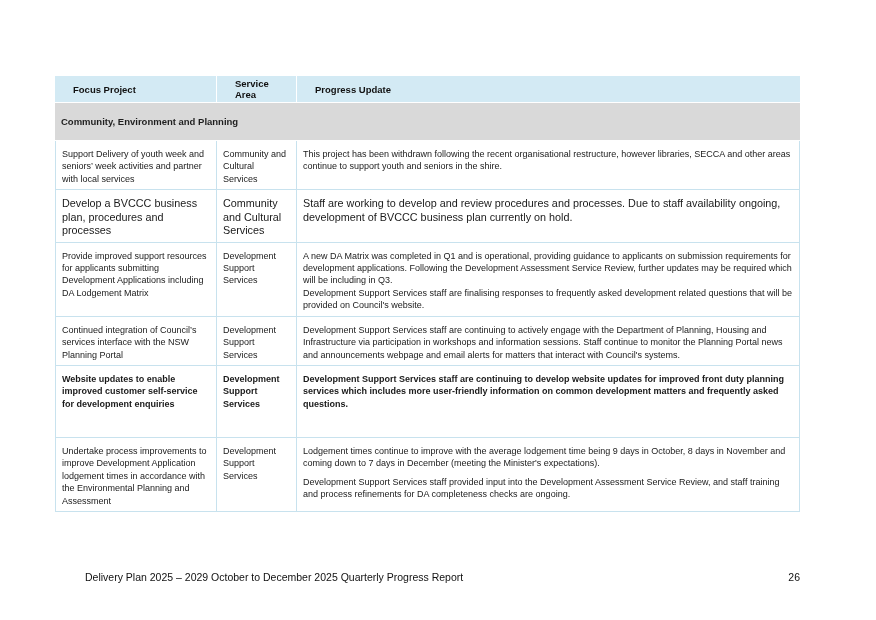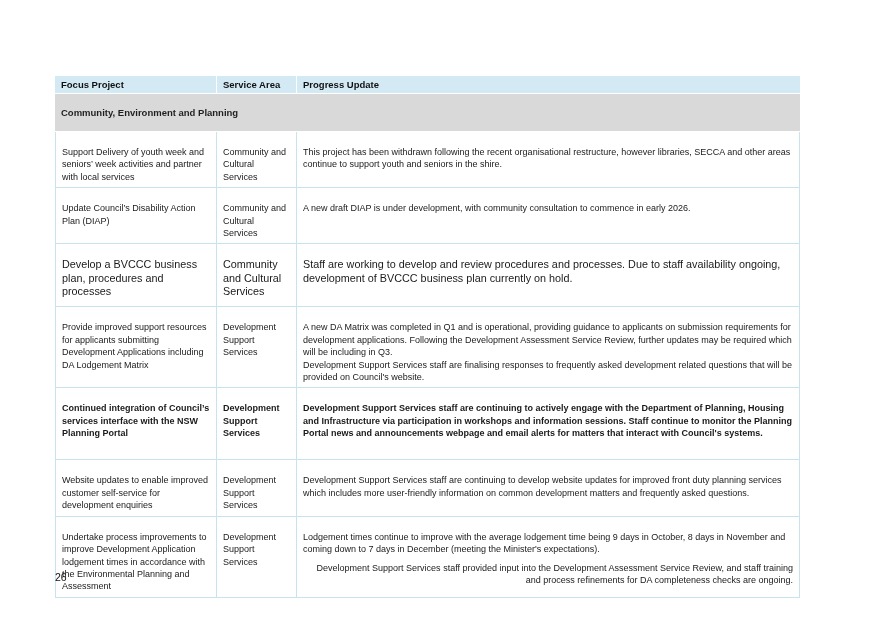--- a/index.html
+++ b/index.html
@@ -12,44 +12,44 @@
 
   table.report{
     position:absolute;left:55px;top:76px;width:745px;
     border-collapse:separate;border-spacing:0;table-layout:fixed;
   }
   col.c1{width:162px;} col.c2{width:80px;} col.c3{width:503px;}
 
   th{
     background:var(--header-bg,#d3eaf4);
     font-size:9.5px;font-weight:bold;text-align:left;
-    padding:2px 6px;height:18px;box-sizing:border-box;vertical-align:middle;
+    padding:2px 18px;height:18px;box-sizing:border-box;vertical-align:middle;
     border-right:1.5px solid #ffffff;border-bottom:1.5px solid #ffffff;
     color:#111;
   }
   th:last-child{border-right:none;}
 
   tr.section td{
     background:var(--section-bg,#d9d9d9);
     font-size:9.5px;font-weight:bold;
     padding:13px 6px;height:18px;box-sizing:border-box;vertical-align:middle;
     border-bottom:1.5px solid #ffffff;color:#1f1f1f;
   }
 
   tbody.rows td{
     background:#fff;vertical-align:top;box-sizing:border-box;
-    padding:14px 6px 4px 6px;
+    padding:7px 6px 4px 6px;
     font-size:9px;line-height:1.38;
     border-right:1px solid var(--border,#c8e2ee);
     border-bottom:1px solid var(--border,#c8e2ee);
   }
   tbody.rows td:first-child{border-left:1px solid var(--border,#c8e2ee);}
   tbody.rows td.lg{font-size:10.8px;line-height:1.25;}
   tbody.rows td p{margin:0;}
-  tbody.rows tr.gap td.update p + p{margin-top:6px;text-align:right;}
+  tbody.rows tr.gap td.update p + p{margin-top:6px;}
 
   
   tbody.rows tr:nth-child(1) td{height:48px;}
   tbody.rows tr:nth-child(2) td{height:45px;}
   tbody.rows tr:nth-child(3) td{height:63px;}
   tbody.rows tr:nth-child(4) td{height:48px;}
   tbody.rows tr:nth-child(5) td{height:72px;font-weight:bold;}
   tbody.rows tr:nth-child(6) td{height:44px;}
   tbody.rows tr:nth-child(7) td{height:45px;}
   tbody.rows tr:nth-child(8) td{height:71px;font-weight:bold;}
@@ -84,27 +84,20 @@
     </thead>
     <tbody class="rows" id="rows">
         <tr>
           <td class="focus sm">Support Delivery of youth week and seniors’ week activities and partner with local services</td>
           <td class="service sm">Community and Cultural Services</td>
           <td class="update sm">
             <p>This project has been withdrawn following the recent organisational restructure, however libraries, SECCA and other areas continue to support youth and seniors in the shire.</p>
           </td>
         </tr>
         <tr>
-          <td class="focus sm">Update Council’s Disability Action Plan (DIAP)</td>
-          <td class="service sm">Community and Cultural Services</td>
-          <td class="update sm">
-            <p>A new draft DIAP is under development, with community consultation to commence in early 2026.</p>
-          </td>
-        </tr>
-        <tr>
           <td class="focus lg">Develop a BVCCC business plan, procedures and processes</td>
           <td class="service lg">Community and Cultural Services</td>
           <td class="update lg">
             <p>Staff are working to develop and review procedures and processes. Due to staff availability ongoing, development of BVCCC business plan currently on hold.</p>
           </td>
         </tr>
         <tr>
           <td class="focus sm">Provide improved support resources for applicants submitting Development Applications including DA Lodgement Matrix</td>
           <td class="service sm">Development Support Services</td>
           <td class="update sm">
@@ -131,16 +124,17 @@
           <td class="service sm">Development Support Services</td>
           <td class="update sm">
             <p>Lodgement times continue to improve with the average lodgement time being 9 days in October, 8 days in November and coming down to 7 days in December (meeting the Minister's expectations).</p>
             <p>Development Support Services staff provided input into the Development Assessment Service Review, and staff training and process refinements for DA completeness checks are ongoing.</p>
           </td>
         </tr>
       </tbody>
   </table>
 
   <div class="footer">
+    <span class="ftext">Delivery Plan 2025 – 2029 October to December 2025 Quarterly Progress Report</span>
     <span>26</span>
   </div>
 
 </div>
 
 </body></html>

